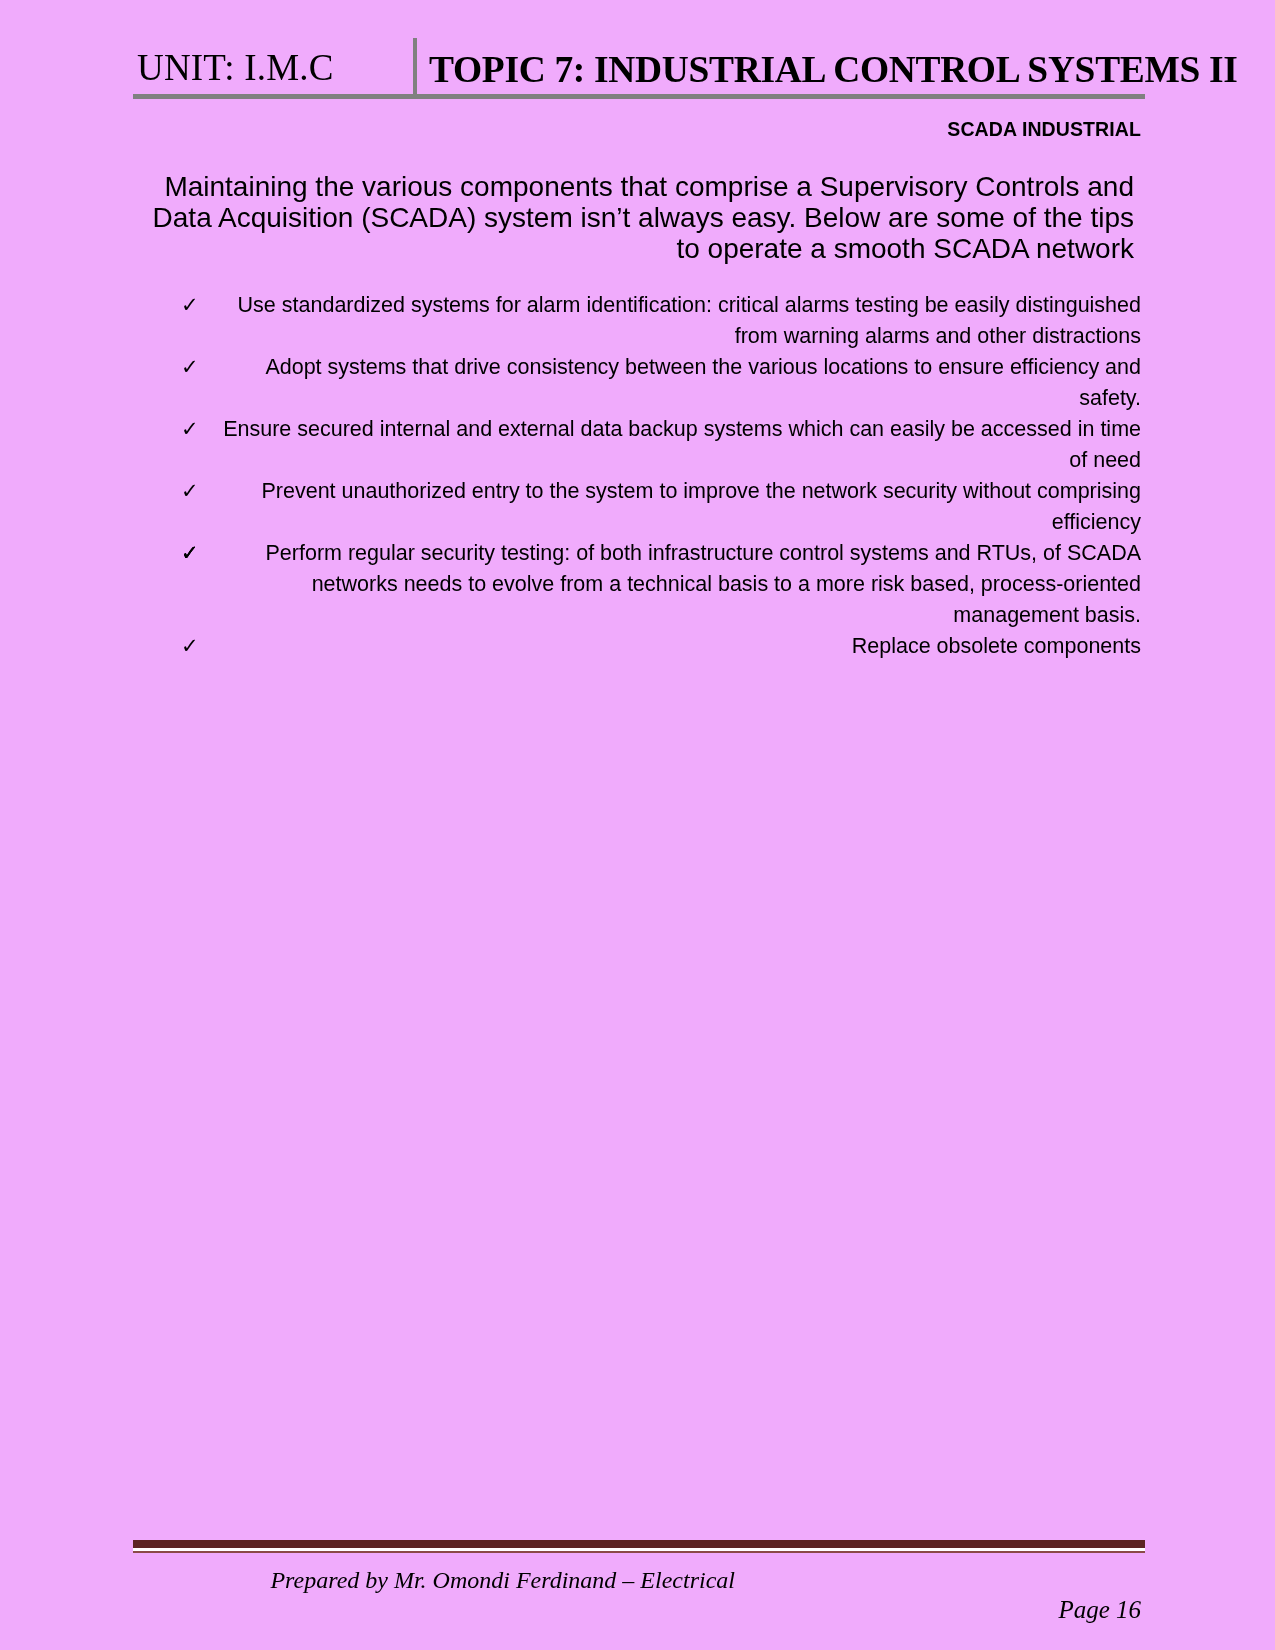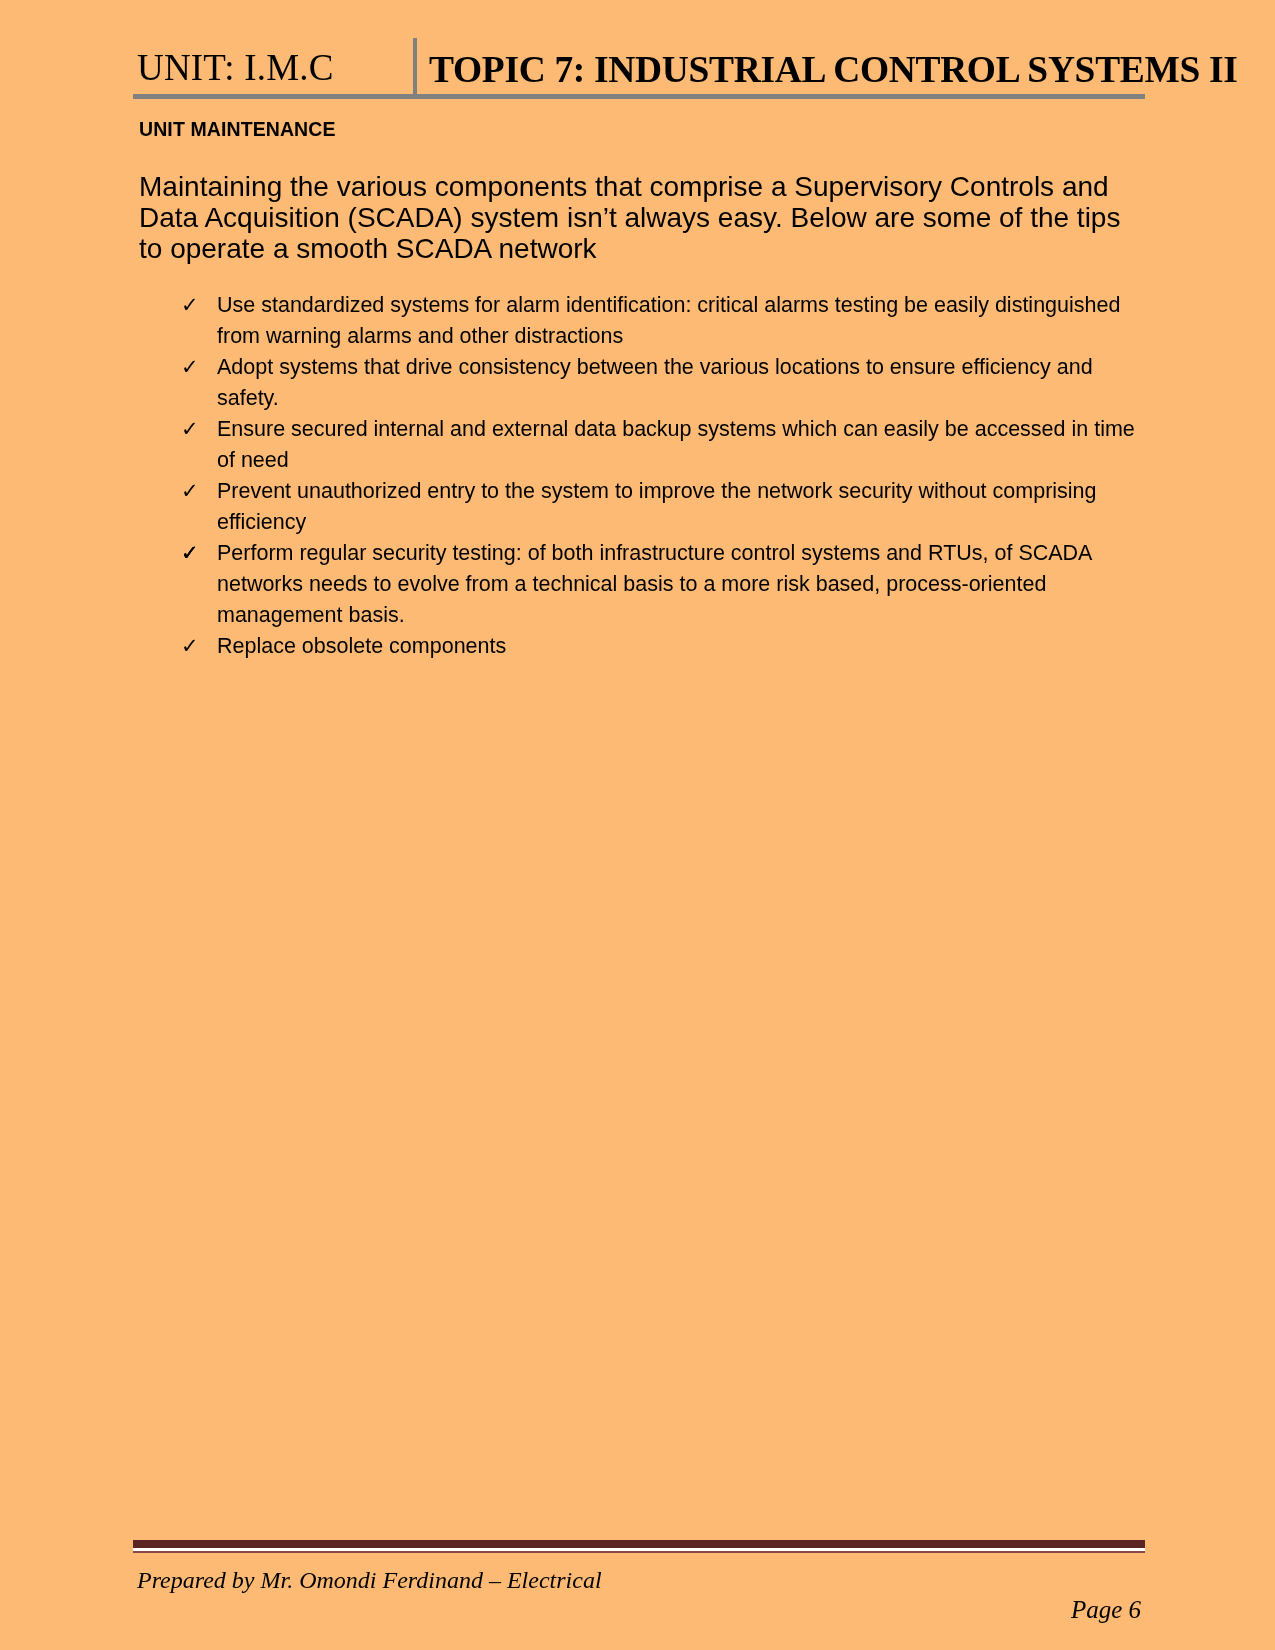--- a/index.html
+++ b/index.html
@@ -4,25 +4,26 @@
 <style>
   html, body {
     margin: 0;
     padding: 0;
     background: #ffffff;
   }
   .page {
     position: relative;
     width: 1275px;
     height: 1650px;
-    background: #fdba74;
+    background: #f0abfc;
     margin: 0 auto;
     overflow: hidden;
     font-family: "Liberation Sans", sans-serif;
     color: #000000;
+    text-align: right;
   }
 
   
   .header {
     position: absolute;
     left: 133px;
     top: 30px;
     width: 1012px;
     height: 68px;
   }
@@ -140,20 +141,21 @@
   }
   .footer-rule-thin {
     width: 100%;
     height: 2px;
     background: #8A4A47;
   }
   .footer-body {
     position: relative;
     margin-top: 12px;
     height: 62px;
+    margin-left: 38px;
   }
   .footer-credit {
     position: absolute;
     left: 4px;
     top: 0;
     font-family: "Liberation Serif", serif;
     font-style: italic;
     font-size: 24px;
     line-height: 30px;
     color: #000;
@@ -180,21 +182,21 @@
     <div class="header-inner">
       <div class="header-unit">UNIT: I.M.C</div>
       <div class="header-divider"></div>
       <div class="header-topic">TOPIC 7: INDUSTRIAL CONTROL SYSTEMS II</div>
     </div>
     <div class="header-rule"></div>
   </div>
 
   <div class="content">
 
-    <h2 class="section-title">UNIT MAINTENANCE</h2>
+    <h2 class="section-title">SCADA INDUSTRIAL</h2>
 
     <p class="para">Maintaining the various components that comprise a Supervisory Controls and Data Acquisition (SCADA) system isn’t always easy. Below are some of the tips to operate a smooth SCADA network</p>
 
     <ul class="checklist">
       <li>
         <span class="check-mark">✓</span>
         <span>Use standardized systems for alarm identification: critical alarms testing be easily distinguished from warning alarms and other distractions</span>
       </li>
       <li>
         <span class="check-mark">✓</span>
@@ -226,17 +228,17 @@
   </div>
 
   <div class="footer">
     <div class="footer-rule-thick"></div>
     <div class="footer-rule-gap"></div>
     <div class="footer-rule-thin"></div>
     <div class="footer-body">
       <div class="footer-credit">
         <div>Prepared by Mr. Omondi Ferdinand – Electrical</div>
       </div>
-      <div class="footer-page">Page 6</div>
+      <div class="footer-page">Page 16</div>
     </div>
   </div>
 
 </div>
 
 </body></html>

